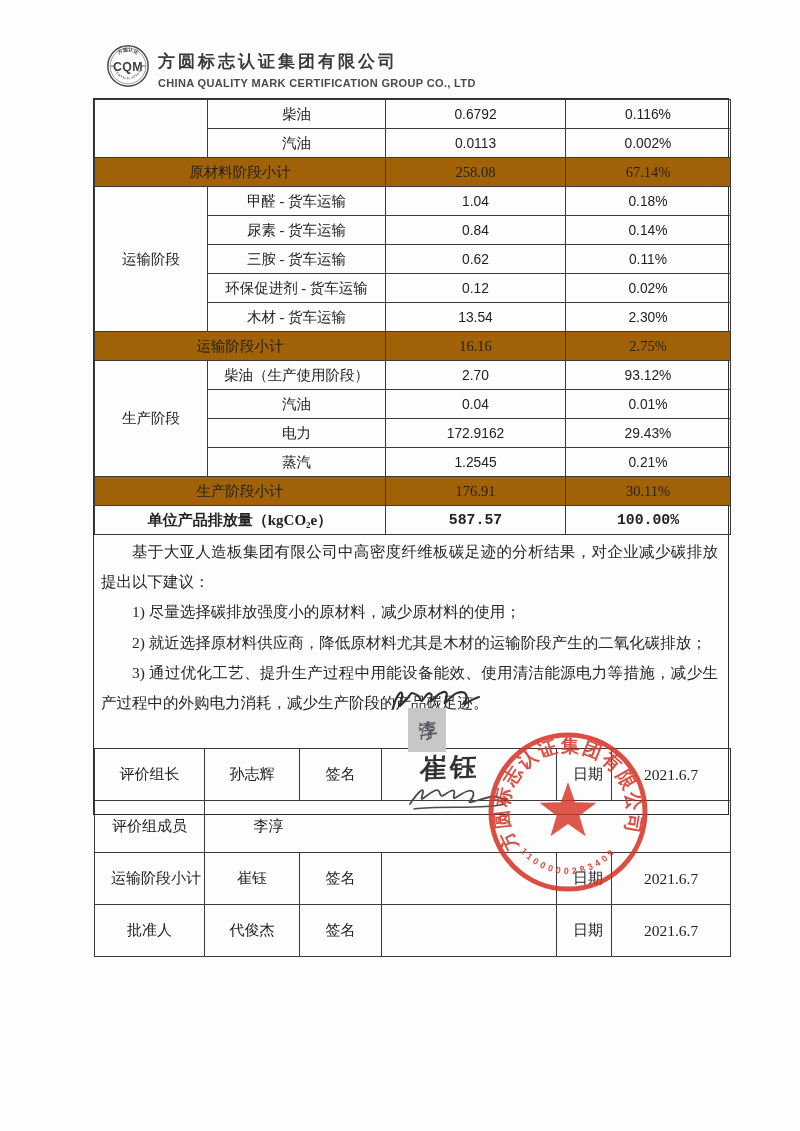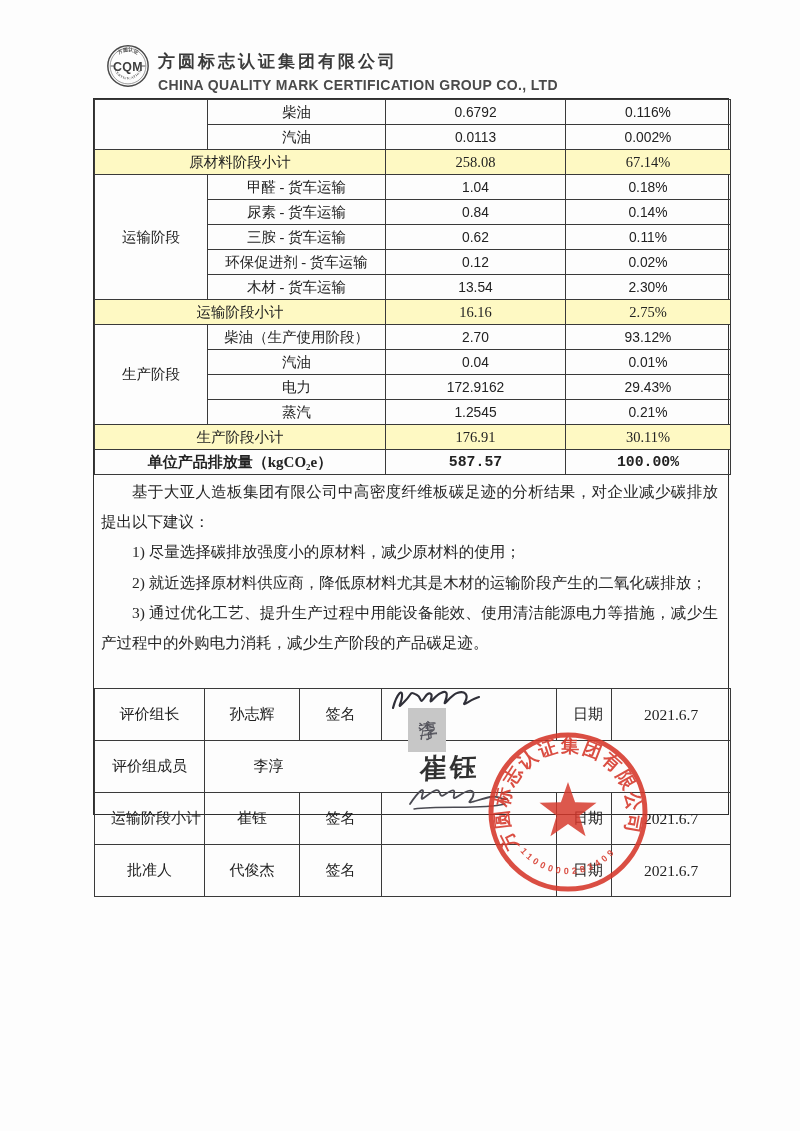--- a/index.html
+++ b/index.html
@@ -7,30 +7,30 @@
     width:800px;height:1131px;position:relative;
     background:#fdfdfd;
     font-family:"Liberation Serif","DejaVu Serif",serif;
     color:#242424;overflow:hidden;
   }
   
   .header{position:absolute;left:106px;top:44px;height:48px;}
   .logo{position:absolute;left:0;top:0;width:44px;height:44px;}
   .company{position:absolute;left:52px;top:6px;white-space:nowrap;}
   .company .cn{font-size:17px;font-weight:bold;letter-spacing:3px;color:#3b3b3b;}
-  .company .en{font-size:14px;font-weight:bold;letter-spacing:.35px;color:#4a4a4a;margin-top:4px;font-family:"Liberation Sans",sans-serif;}
+  .company .en{font-size:11px;font-weight:bold;letter-spacing:.35px;color:#4a4a4a;margin-top:4px;font-family:"Liberation Sans",sans-serif;}
   
   .frame{position:absolute;left:93px;top:98px;width:636px;height:717px;
     border:1.6px solid #2e2e2e;box-sizing:border-box;}
   
-  table.emission{border-collapse:collapse;table-layout:fixed;width:100%;height:376px;padding-left:40px;}
+  table.emission{border-collapse:collapse;table-layout:fixed;width:100%;height:436px;padding-left:40px;}
   table.emission td{border:1px solid #3a3a3a;text-align:center;vertical-align:middle;
     font-size:14.5px;color:#222;padding:0;height:23px;overflow:hidden;white-space:nowrap;}
   table.emission td.num{font-family:"Liberation Sans","DejaVu Sans",sans-serif;font-size:13.8px;}
-  table.emission tr.subtotal td{background:#fef9c3;font-size:14.5px;}
+  table.emission tr.subtotal td{background:#a16207;font-size:14.5px;}
   table.emission tr.subtotal td.num{font-family:"Liberation Serif",serif;font-size:14.5px;}
   table.emission tr.total td{font-weight:bold;font-size:15px;}
   table.emission tr.total td.num{font-family:Liberation Mono, monospace;font-size:14.8px;}
   
   .eval{height:213px;padding:2px 10px 0 7px;box-sizing:border-box;}
   .eval p{margin:0;font-size:15.5px;line-height:30.2px;text-align:justify;color:#262626;}
   .eval p.ind{text-indent:2em;}
   
   table.sign{border-collapse:collapse;table-layout:fixed;width:100%;height:132px;}
   table.sign td{border:1px solid #3a3a3a;text-align:center;vertical-align:middle;

